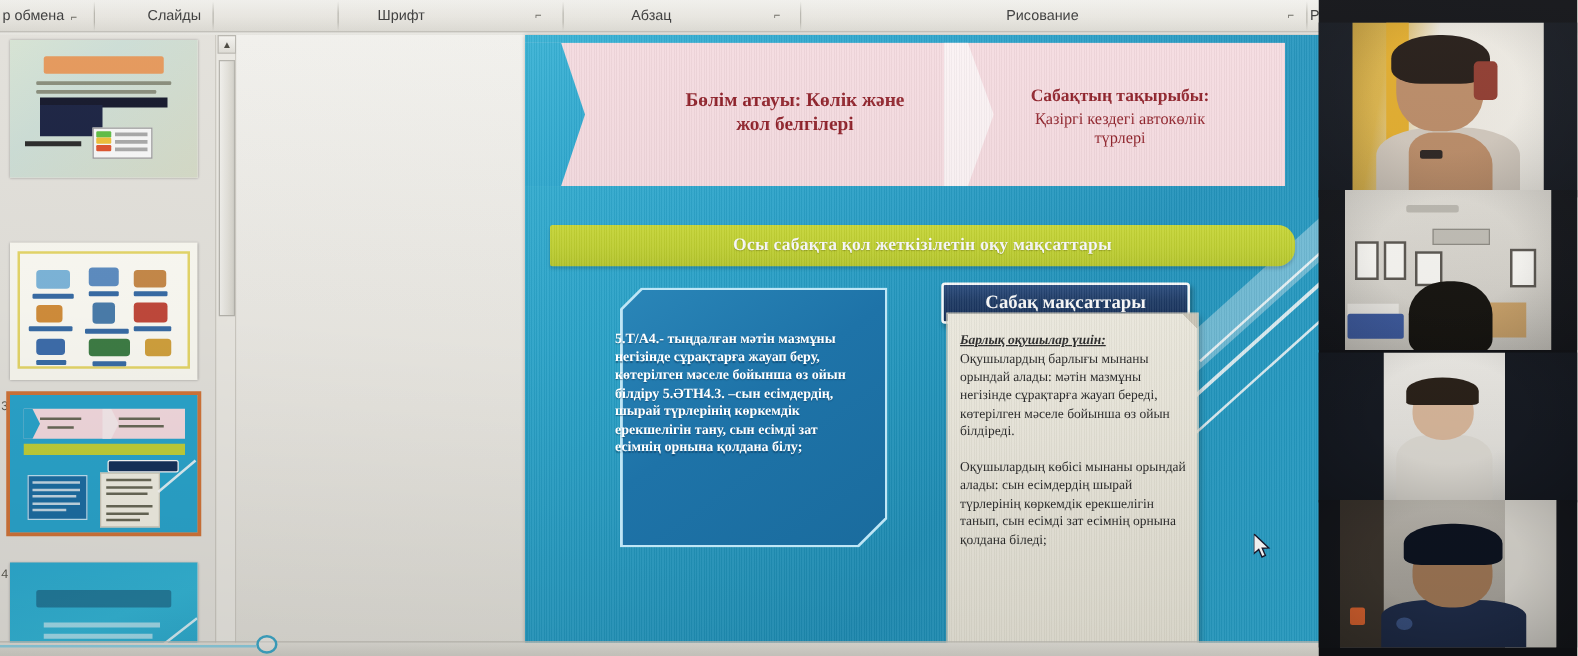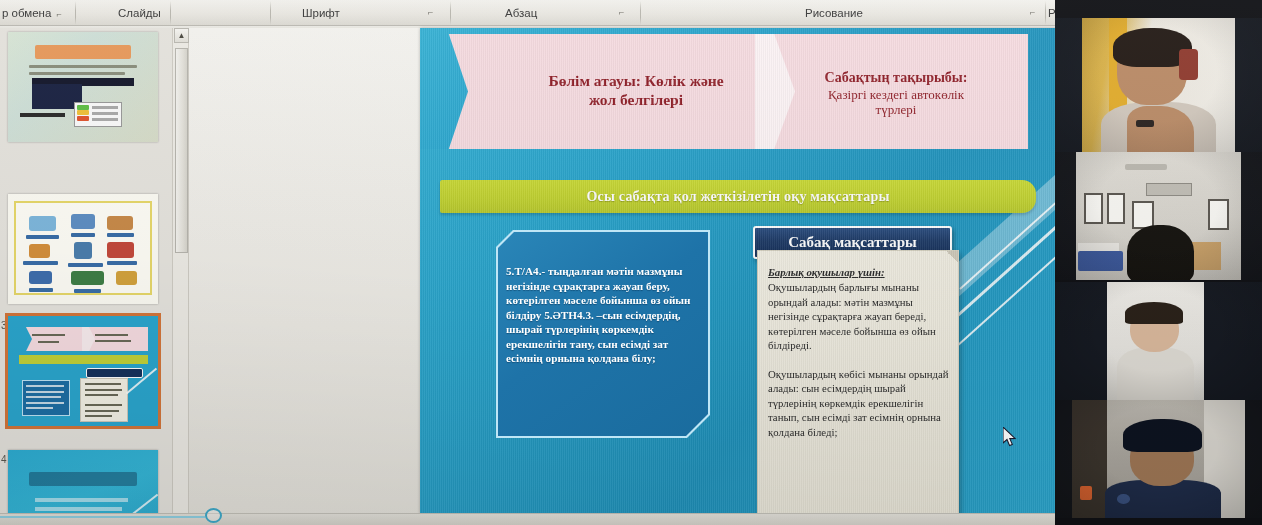--- a/index.html
+++ b/index.html
@@ -202,21 +202,21 @@
     border:0;
     box-shadow: 0 2px 5px rgba(0,0,0,.25);
   }
   .blue-box-edge {
     position:absolute; left:76px; top:202px; width:214px; height:208px;
     background:#bfe6f6;
     clip-path: polygon(17px 0, 100% 0, 100% calc(100% - 23px), calc(100% - 23px) 100%, 0 100%, 0 17px);
     z-index:1;
   }
   .blue-box-txt {
-    position:absolute; left:86px; top:236px; width:192px;
+    position:absolute; left:72px; top:236px; width:192px;
     color:#ffffff; font-family:"Liberation Serif", serif;
     font-size:11.2px; line-height:1.30; font-weight:bold;
     text-shadow: 0 1px 1px rgba(0,40,70,.45);
   }
 
   
   .cream-box {
     position:absolute; left:337px; top:222px; width:202px; height:270px;
     background: linear-gradient(160deg,#f2efe4 0%,#eeebdf 40%,#e9e6d8 100%);
     box-shadow: 2px 3px 5px rgba(0,0,0,.28);

